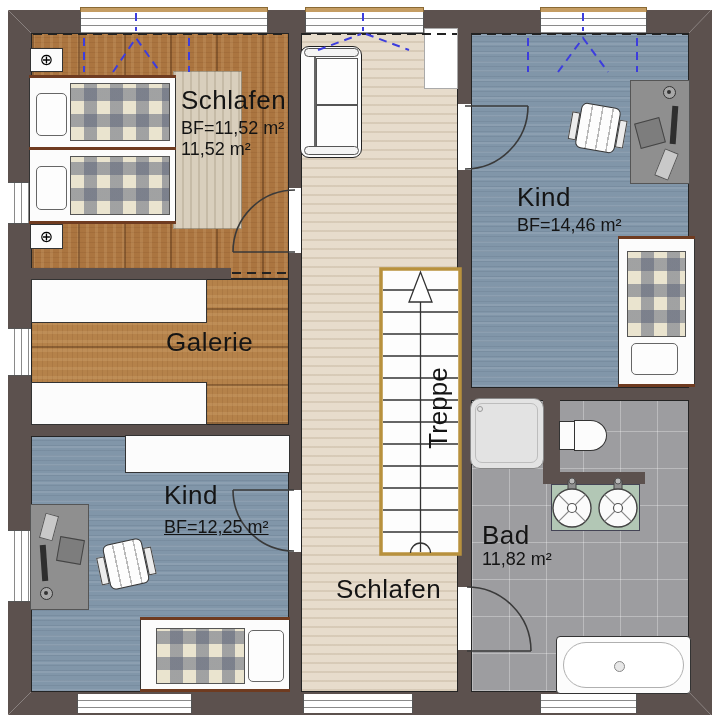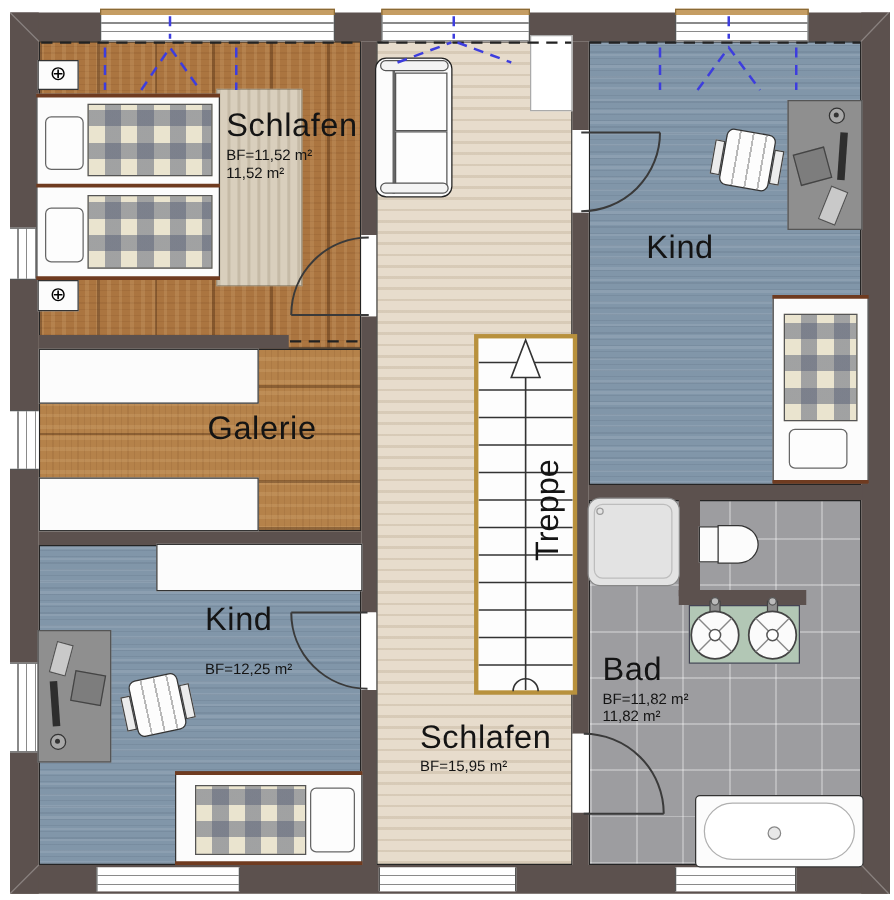--- a/index.html
+++ b/index.html
@@ -51,21 +51,21 @@
   .pillow{background:#fdfdfd;border:1.3px solid #666;border-radius:5px;}
   .rail{background:#6f3b20;}
   .dot-lamp{border:1.4px solid #333;border-radius:50%;background:#a8a8a8;}
   .dot-lamp .dot{position:absolute;left:3px;top:3px;width:4px;height:4px;border-radius:50%;background:#333;}
   .chair-seat{background:#fdfdfd;border:1.4px solid #333;border-radius:6px;
     background-image:repeating-linear-gradient(90deg,rgba(0,0,0,0) 0 9px,#b9b9b9 9px 10.5px);}
   .chair-arm{background:#ececec;border:1px solid #444;}
   
   .label{color:#141414;}
   .rname{font-size:26px;line-height:1.08;letter-spacing:.5px;}
-  .rline{font-size:12px;line-height:1.15;}
+  .rline{font-size:18px;line-height:1.15;}
   .treppe{font-size:26px;white-space:nowrap;transform:translate(-50%,-50%) rotate(-90deg);}
   svg.overlay{left:0;top:0;pointer-events:none;}
 </style>
 </head>
 <body>
 
 <div class="abs floor floor-wood-v" style="left:31px;top:33px;width:258px;height:246px;"></div>
 <div class="abs floor floor-wood-h" style="left:31px;top:279px;width:258px;height:146px;"></div>
 <div class="abs floor floor-blue" style="left:31px;top:436px;width:258px;height:256px;"></div>
 <div class="abs floor floor-pale" style="left:301px;top:33px;width:157px;height:659px;"></div>
@@ -270,27 +270,26 @@
   <div class="rname">Schlafen</div>
   <div class="rline" style="margin-top:4px;">BF=11,52 m²</div>
   <div class="rline">11,52 m²</div>
 </div>
 <div class="abs label" style="left:166px;top:328px;">
   <div class="rname">Galerie</div>
   <div class="rline"></div>
 </div>
 <div class="abs label" style="left:517px;top:183px;">
   <div class="rname">Kind</div>
+  <div class="rline" style="margin-top:4px;">BF=14,46 m²</div>
 </div>
 <div class="abs label" style="left:164px;top:481px;">
   <div class="rname">Kind</div>
-  <div class="rline" style="margin-top:20px;">BF=12,25 m²</div>
+  <div class="rline" style="margin-top:8px;text-decoration:underline;">BF=12,25 m²</div>
 </div>
 <div class="abs label" style="left:336px;top:575px;">
   <div class="rname">Schlafen</div>
-  <div class="rline" style="margin-top:4px;">BF=15,95 m²</div>
 </div>
 <div class="abs label" style="left:482px;top:521px;">
   <div class="rname">Bad</div>
-  <div class="rline" style="margin-top:4px;">BF=11,82 m²</div>
   <div class="rline">11,82 m²</div>
 </div>
 <div class="abs label treppe" style="left:438px;top:408px;">Treppe</div>
 
 </body></html>

